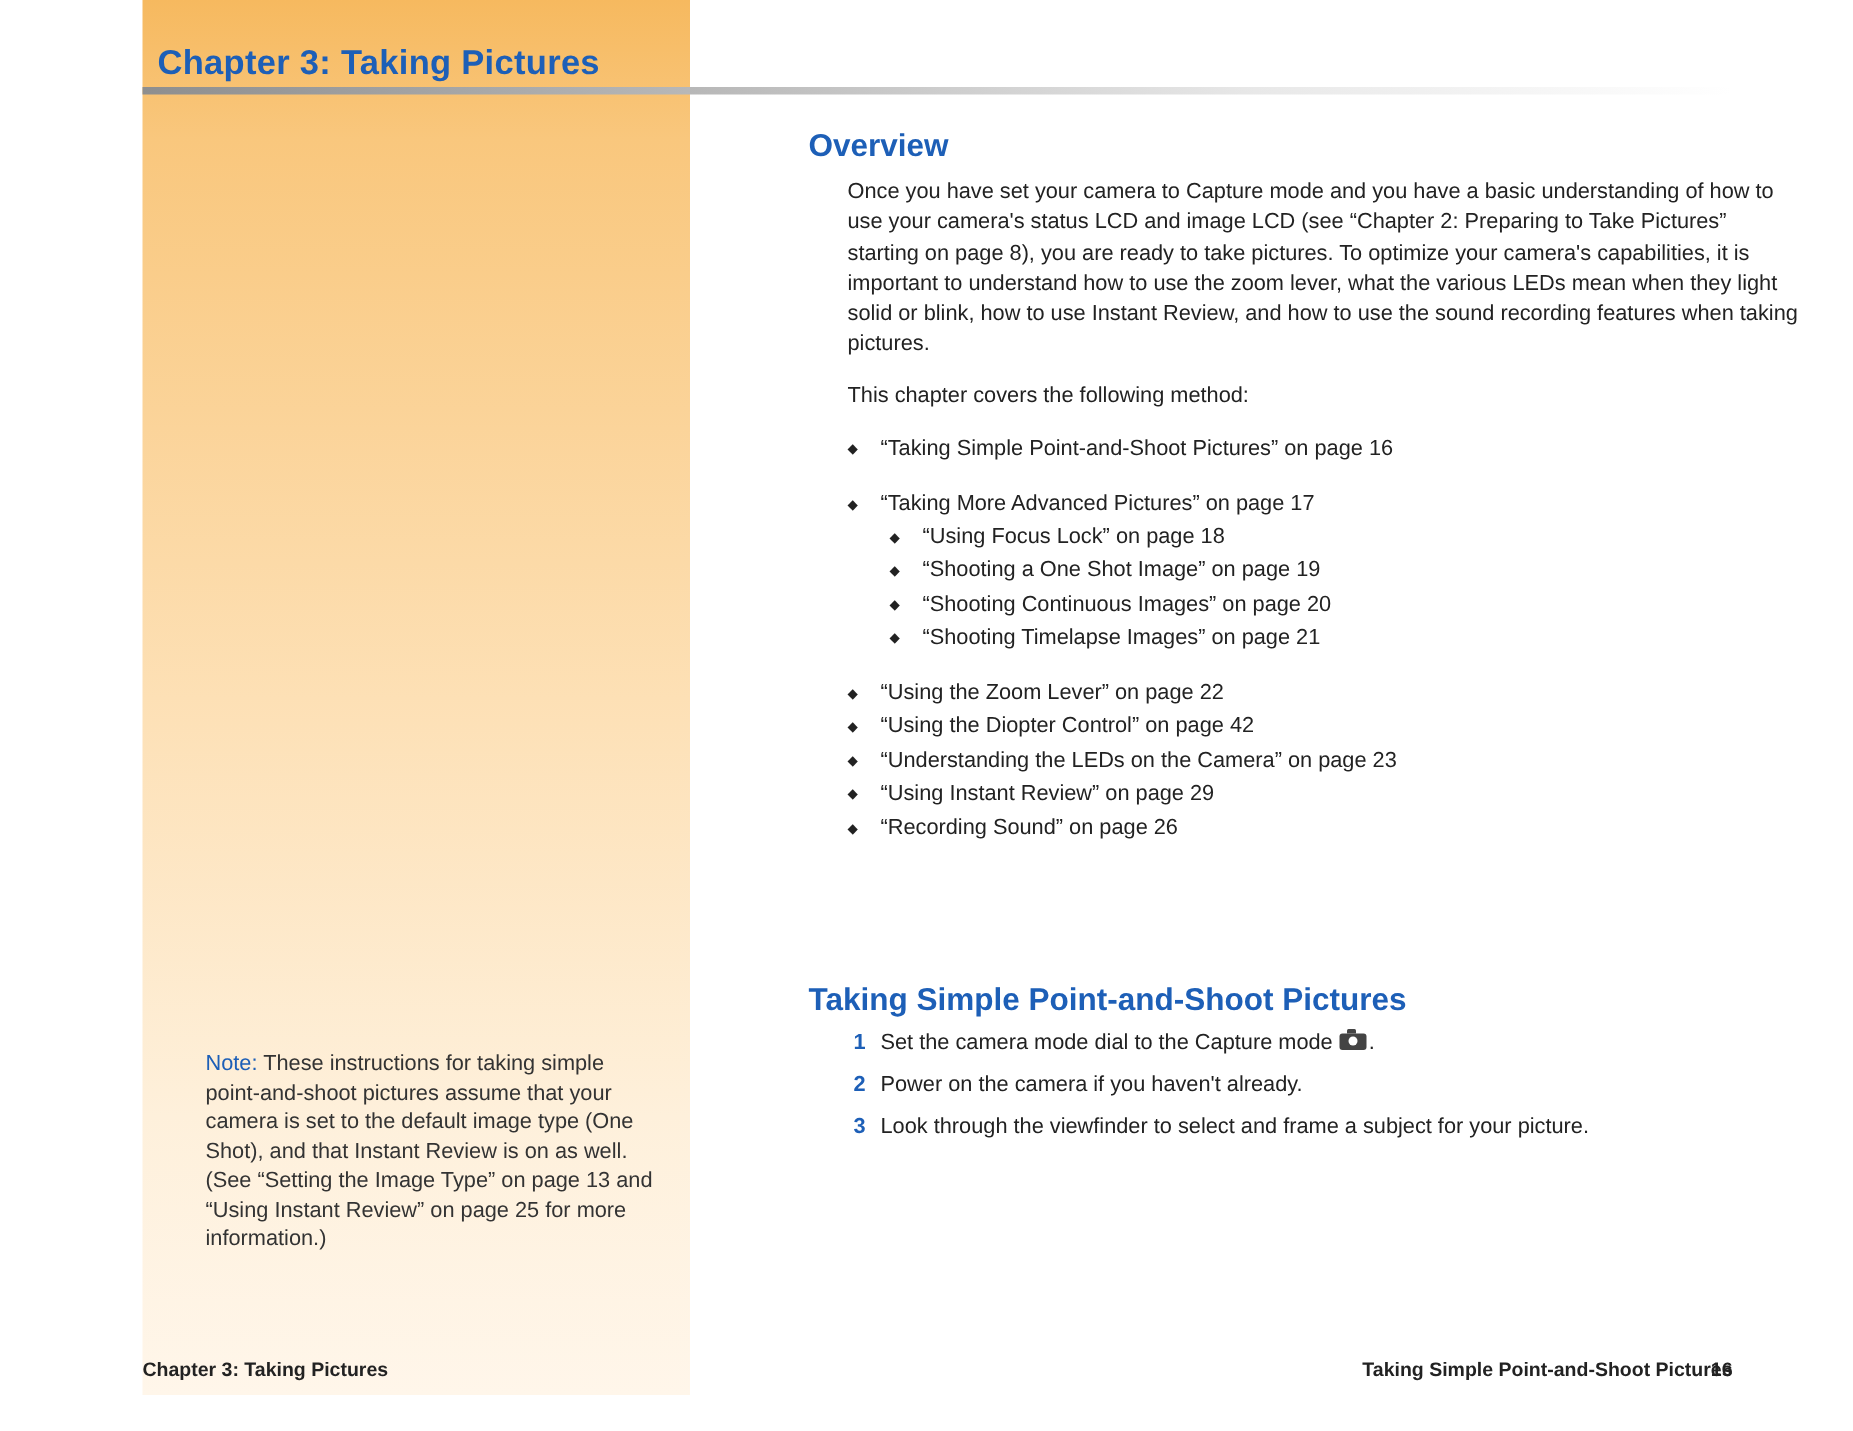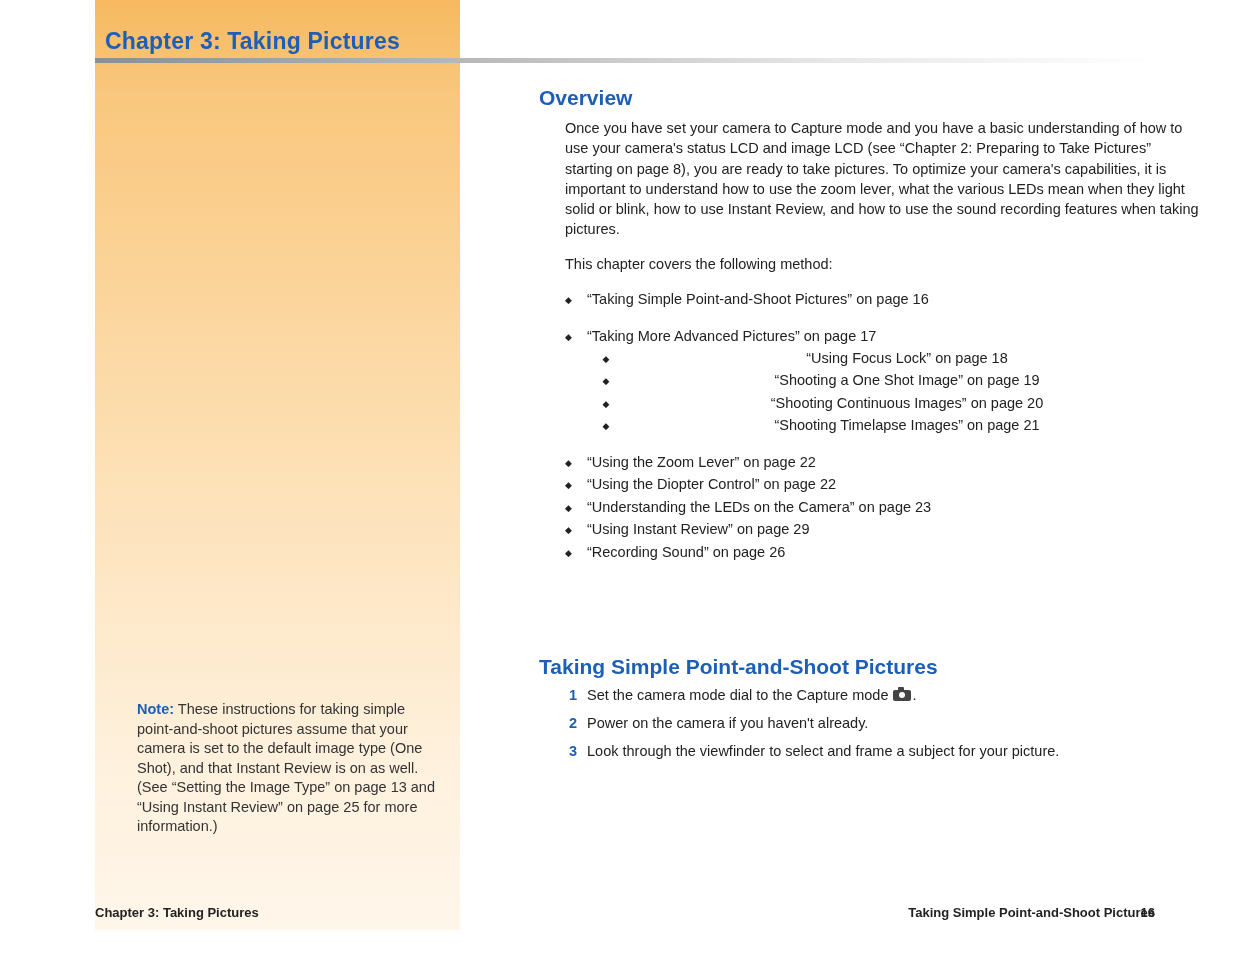--- a/index.html
+++ b/index.html
@@ -44,21 +44,21 @@
   }
   .note {
     position: absolute;
     left: 42px;
     top: 700px;
     width: 300px;
     font-size: 14.5px;
     line-height: 1.35;
     color: #333;
   }
-  .note-label { color: #1d5fb7; font-weight: bold; }
+  .note-label { color: #1d5fb7; font-weight: normal; }
   .main {
     position: absolute;
     left: 396px;
     top: 80px;
     width: 660px;
     color: #222;
     margin-left: 48px;
   }
   .h2 {
     font-size: 21px;
@@ -69,21 +69,21 @@
   }
   .main p {
     font-size: 14.5px;
     line-height: 1.4;
     margin-left: 26px;
     margin-bottom: 14px;
   }
   ul.topics { list-style: none; margin-left: 26px; font-size: 14.5px; line-height: 1.55; }
   ul.topics > li { margin-bottom: 14px; }
   ul.topics > li.tight { margin-bottom: 0; }
-  ul.sub { list-style: none; margin-left: 28px; text-align: center; }
+  ul.sub { list-style: none; margin-left: 28px; }
   ul.sub li { margin-bottom: 0; }
   .bullet { display: inline-block; width: 22px; vertical-align: top; }
   .bullet::before { content: "◆"; font-size: 9px; position: relative; top: -1px; }
   .li-text { display: inline-block; width: calc(100% - 26px); vertical-align: top; }
   .section2 { margin-top: 92px; }
   ol.steps { list-style: none; margin-left: 30px; font-size: 14.5px; }
   ol.steps li { margin-bottom: 12px; }
   .stepnum { color: #1d5fb7; font-weight: bold; display: inline-block; width: 18px; }
   .cam-icon {
     display: inline-block;
@@ -145,21 +145,21 @@
       <li><span class="bullet"></span><span class="li-text">“Taking Simple Point-and-Shoot Pictures” on page 16</span></li>
       <li><span class="bullet"></span><span class="li-text">“Taking More Advanced Pictures” on page 17</span>
         <ul class="sub">
           <li><span class="bullet"></span><span class="li-text">“Using Focus Lock” on page 18</span></li>
           <li><span class="bullet"></span><span class="li-text">“Shooting a One Shot Image” on page 19</span></li>
           <li><span class="bullet"></span><span class="li-text">“Shooting Continuous Images” on page 20</span></li>
           <li><span class="bullet"></span><span class="li-text">“Shooting Timelapse Images” on page 21</span></li>
         </ul>
       </li>
       <li class="tight"><span class="bullet"></span><span class="li-text">“Using the Zoom Lever” on page 22</span></li>
-      <li class="tight"><span class="bullet"></span><span class="li-text">“Using the Diopter Control” on page 22</span></li>
+      <li class="tight"><span class="bullet"></span><span class="li-text">“Using the Diopter Control” on page 42</span></li>
       <li class="tight"><span class="bullet"></span><span class="li-text">“Understanding the LEDs on the Camera” on page 23</span></li>
       <li class="tight"><span class="bullet"></span><span class="li-text">“Using Instant Review” on page 29</span></li>
       <li class="tight"><span class="bullet"></span><span class="li-text">“Recording Sound” on page 26</span></li>
     </ul>
 
     <div class="section2">
       <div class="h2">Taking Simple Point-and-Shoot Pictures</div>
       <ol class="steps">
         <li><span class="stepnum">1</span><span>Set the camera mode dial to the Capture mode </span><span class="cam-icon"></span><span>.</span></li>
         <li><span class="stepnum">2</span><span>Power on the camera if you haven't already.</span></li>

